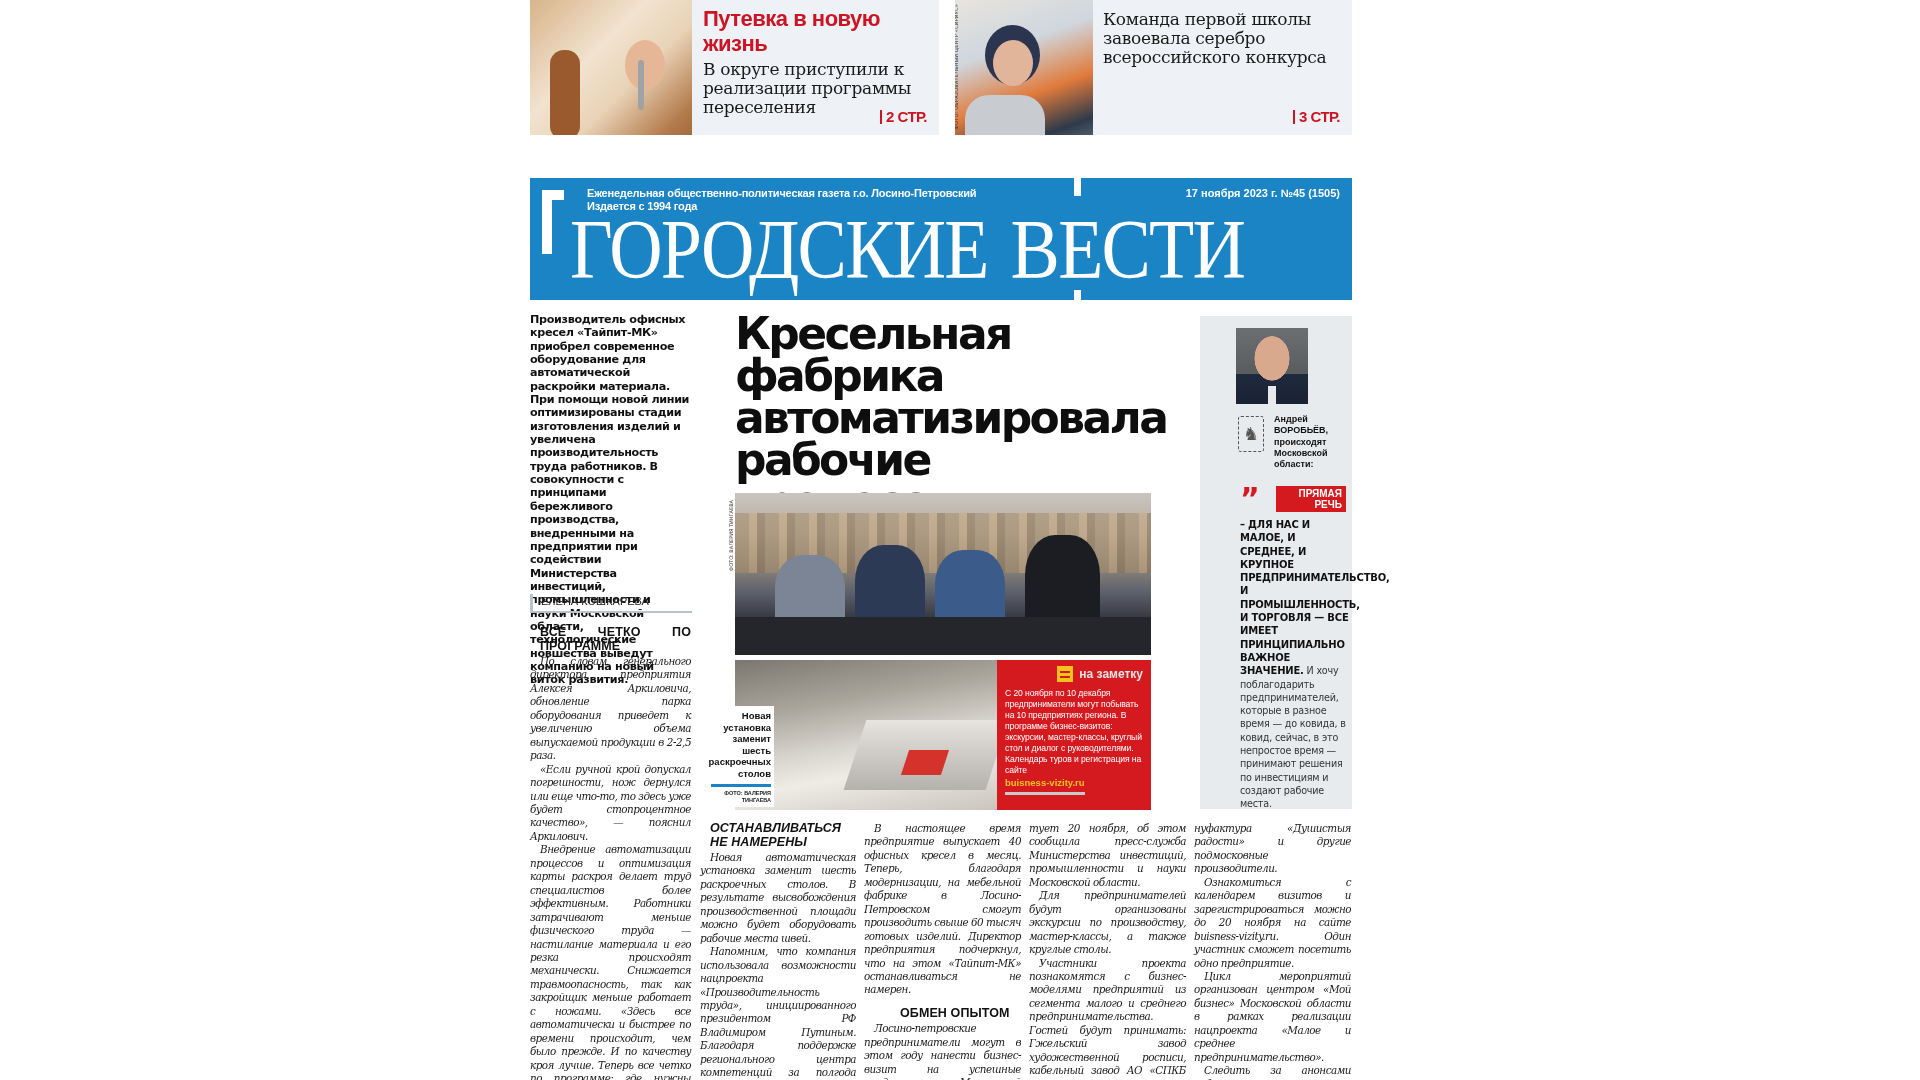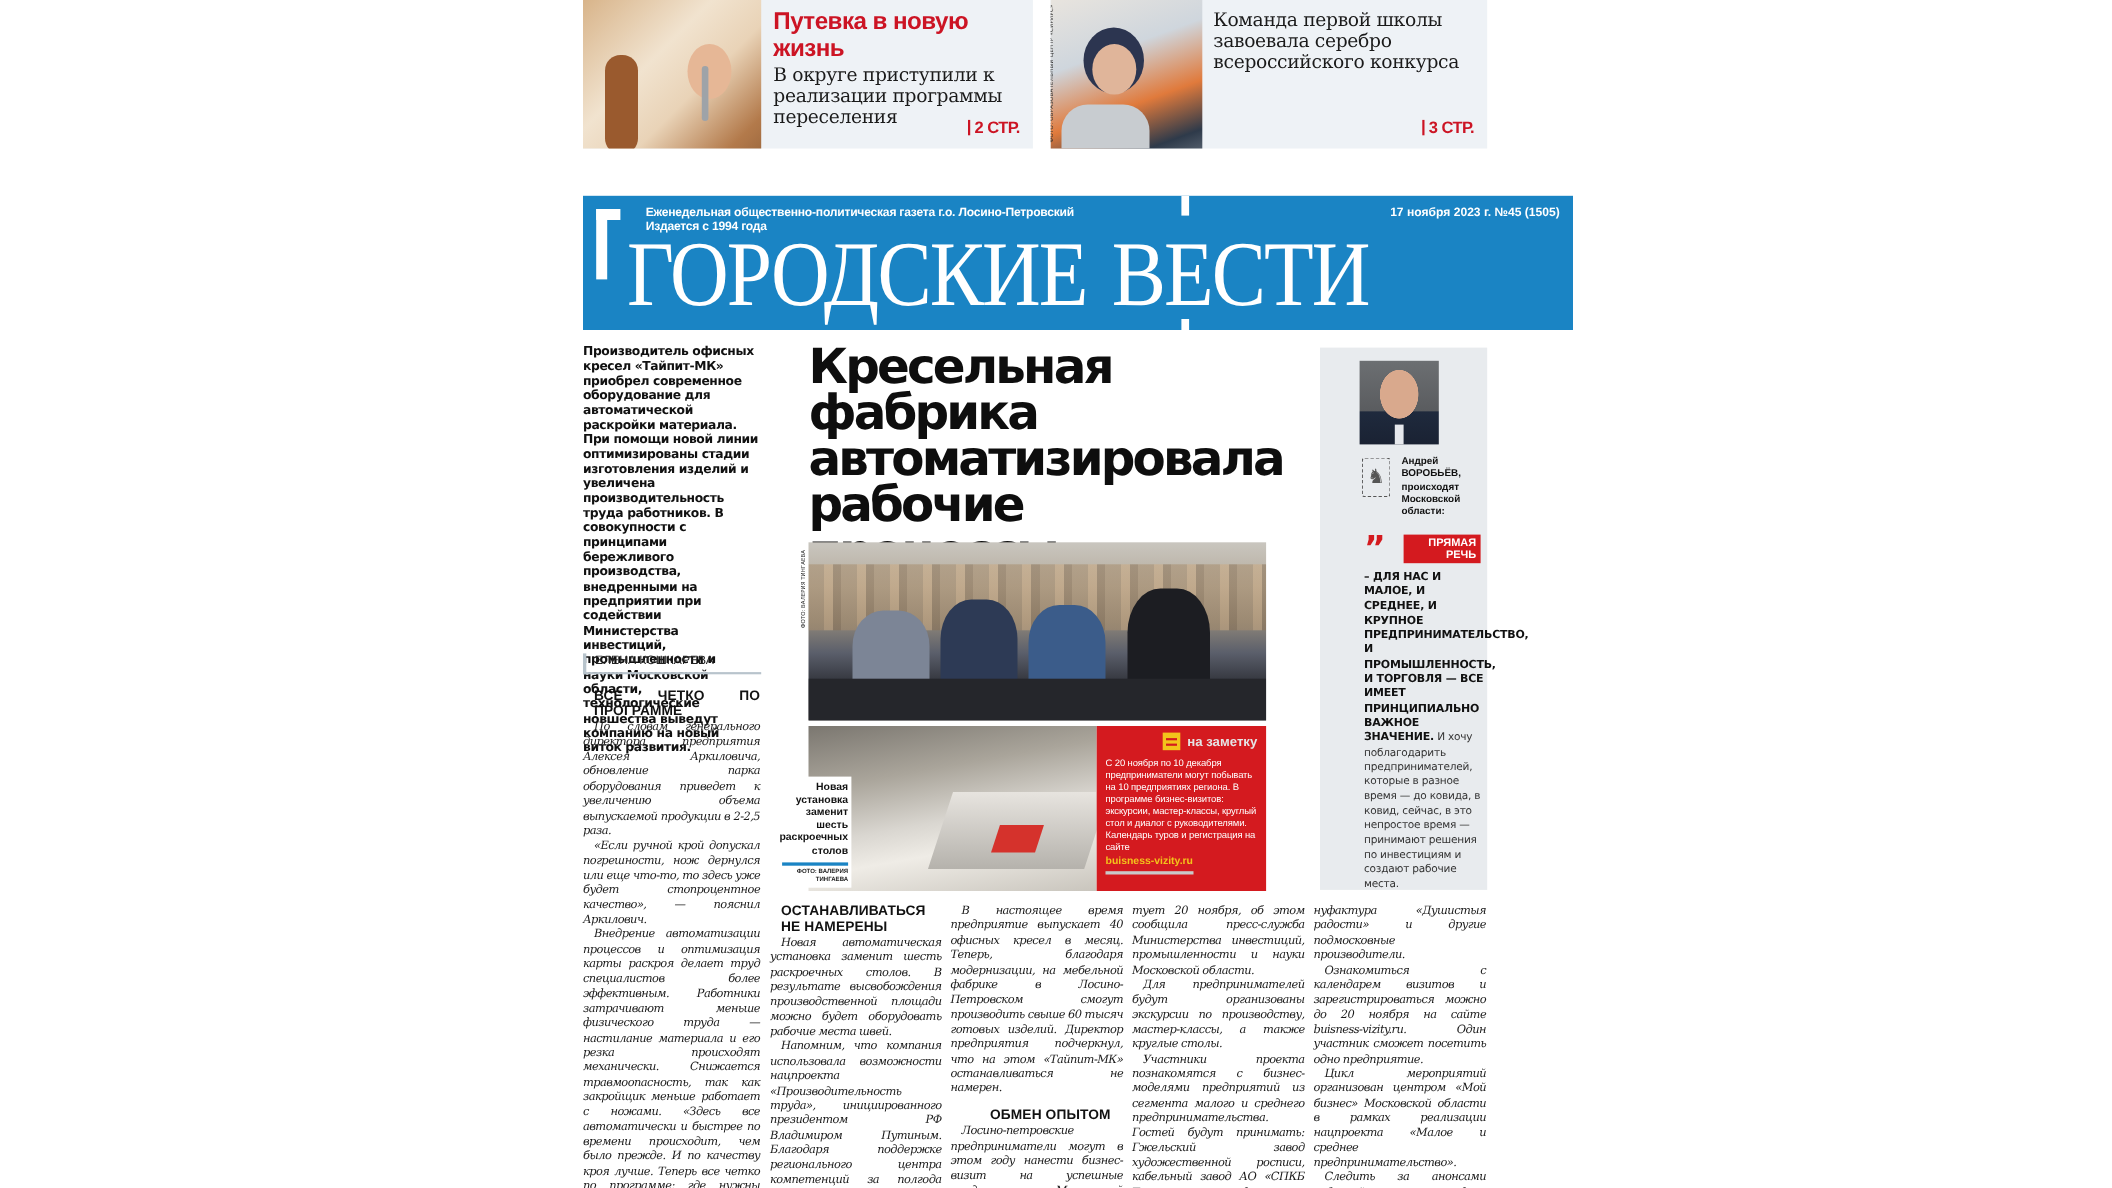--- a/index.html
+++ b/index.html
@@ -19,21 +19,21 @@
   .photo .fig { position: absolute; border-radius: 50%; }
   .teaser .text { position: absolute; top: 6px; }
   .t1 .text { left: 173px; width: 230px; }
   .t2 .text { left: 148px; width: 245px; }
   .teaser .head { font: bold 22px/25px "Liberation Sans", sans-serif; color: #cc1424; letter-spacing: -0.5px; }
   .teaser .sub { font: 17px/19px "DejaVu Serif", serif; color: #1a1a1a; margin-top: 4px; letter-spacing: -0.3px; }
   .teaser .pg { position: absolute; bottom: 10px; right: 12px; font: bold 15px "Liberation Sans", sans-serif; color: #cc1424; letter-spacing: -0.5px; }
   .teaser .pg::before { content: ""; display: inline-block; width: 2px; height: 14px; background: #cc1424; margin-right: 4px; vertical-align: -2px; }
 
   
-  .masthead { position: absolute; left: 0; top: 178px; width: 900px; height: 122px; background: #1a84c4; overflow: hidden; }
+  .masthead { position: absolute; left: 0; top: 178px; width: 822px; height: 122px; background: #1a84c4; overflow: hidden; }
   .masthead .divider { position: absolute; left: 544px; top: 0; width: 7px; height: 122px; background: #fff; }
   .masthead .bracket { position: absolute; left: 12px; top: 12px; width: 22px; height: 64px; border-left: 10px solid #fff; border-top: 10px solid #fff; }
   .masthead .tagline { position: absolute; left: 57px; top: 9px; font: bold 11px/13px "Liberation Sans", sans-serif; color: #fff; letter-spacing: -0.2px; }
   .masthead .issue { position: absolute; right: 12px; top: 9px; font: bold 11px "Liberation Sans", sans-serif; color: #fff; }
   .masthead .title { position: absolute; left: 40px; top: 22px; font: 84px/100px "Liberation Serif", serif; color: #fff; letter-spacing: -2px; white-space: nowrap; transform: scaleX(0.88); transform-origin: left; }
   .masthead .title .w2 { margin-left: 26px; }
 
   
   .lead { position: absolute; left: 0; top: 313px; width: 160px; font: bold 11.2px/13.35px "DejaVu Sans", sans-serif; color: #111; letter-spacing: -0.35px; }
   .byline { position: absolute; left: 0; top: 594px; width: 162px; padding: 1px 0 4px 8px; border-left: 3px solid #b8c4cc; font: 11px "Liberation Sans", sans-serif; color: #222; border-bottom: 2px solid #b8c4cc; }
@@ -194,21 +194,21 @@
   </div>
 
   <div class="col c1">
     <div class="subhead">ВСЕ ЧЕТКО ПО ПРОГРАММЕ</div>
     <p>По словам генерального директора предприятия Алексея Аркиловича, обновление парка оборудования приведет к увеличению объема выпускаемой продукции в 2-2,5 раза.</p>
     <p>«Если ручной крой допускал погрешности, нож дернулся или еще что-то, то здесь уже будет стопроцентное качество», — пояснил Аркилович.</p>
     <p>Внедрение автоматизации процессов и оптимизация карты раскроя делает труд специалистов более эффективным. Работники затрачивают меньше физического труда — настилание материала и его резка происходят механически. Снижается травмоопасность, так как закройщик меньше работает с ножами. «Здесь все автоматически и быстрее по времени происходит, чем было прежде. И по качеству кроя лучше. Теперь все четко по программе: где нужны рассечки, какая именно конфигурация деталей», — рассказала инженер-технолог предприятия Наталья Рыбкина. Она добавила, что швеи очень довольны качеством деталей.</p>
   </div>
 
   <div class="col c2">
-    <div class="subhead" style="margin-top:0;">ОСТАНАВЛИВАТЬСЯ НЕ НАМЕРЕНЫ</div>
+    <div class="subhead" style="margin-top:0;font-style:italic;">ОСТАНАВЛИВАТЬСЯ НЕ НАМЕРЕНЫ</div>
     <p>Новая автоматическая установка заменит шесть раскроечных столов. В результате высвобождения производственной площади можно будет оборудовать рабочие места швей.</p>
     <p>Напомним, что компания использовала возможности нацпроекта «Производительность труда», инициированного президентом РФ Владимиром Путиным. Благодаря поддержке регионального центра компетенций за полгода предприятию удалось увеличить объемы производства на 16%.</p>
   </div>
 
   <div class="col c3">
     <p>В настоящее время предприятие выпускает 40 офисных кресел в месяц. Теперь, благодаря модернизации, на мебельной фабрике в Лосино-Петровском смогут производить свыше 60 тысяч готовых изделий. Директор предприятия подчеркнул, что на этом «Тайпит-МК» останавливаться не намерен.</p>
     <div class="subhead" style="margin-top:10px;margin-left:36px;">ОБМЕН ОПЫТОМ</div>
     <p>Лосино-петровские предприниматели могут в этом году нанести бизнес-визит на успешные предприятия Московской области и обменяться опытом реализации проектов. Серия туров стартует 20 ноября.</p>
   </div>
 

